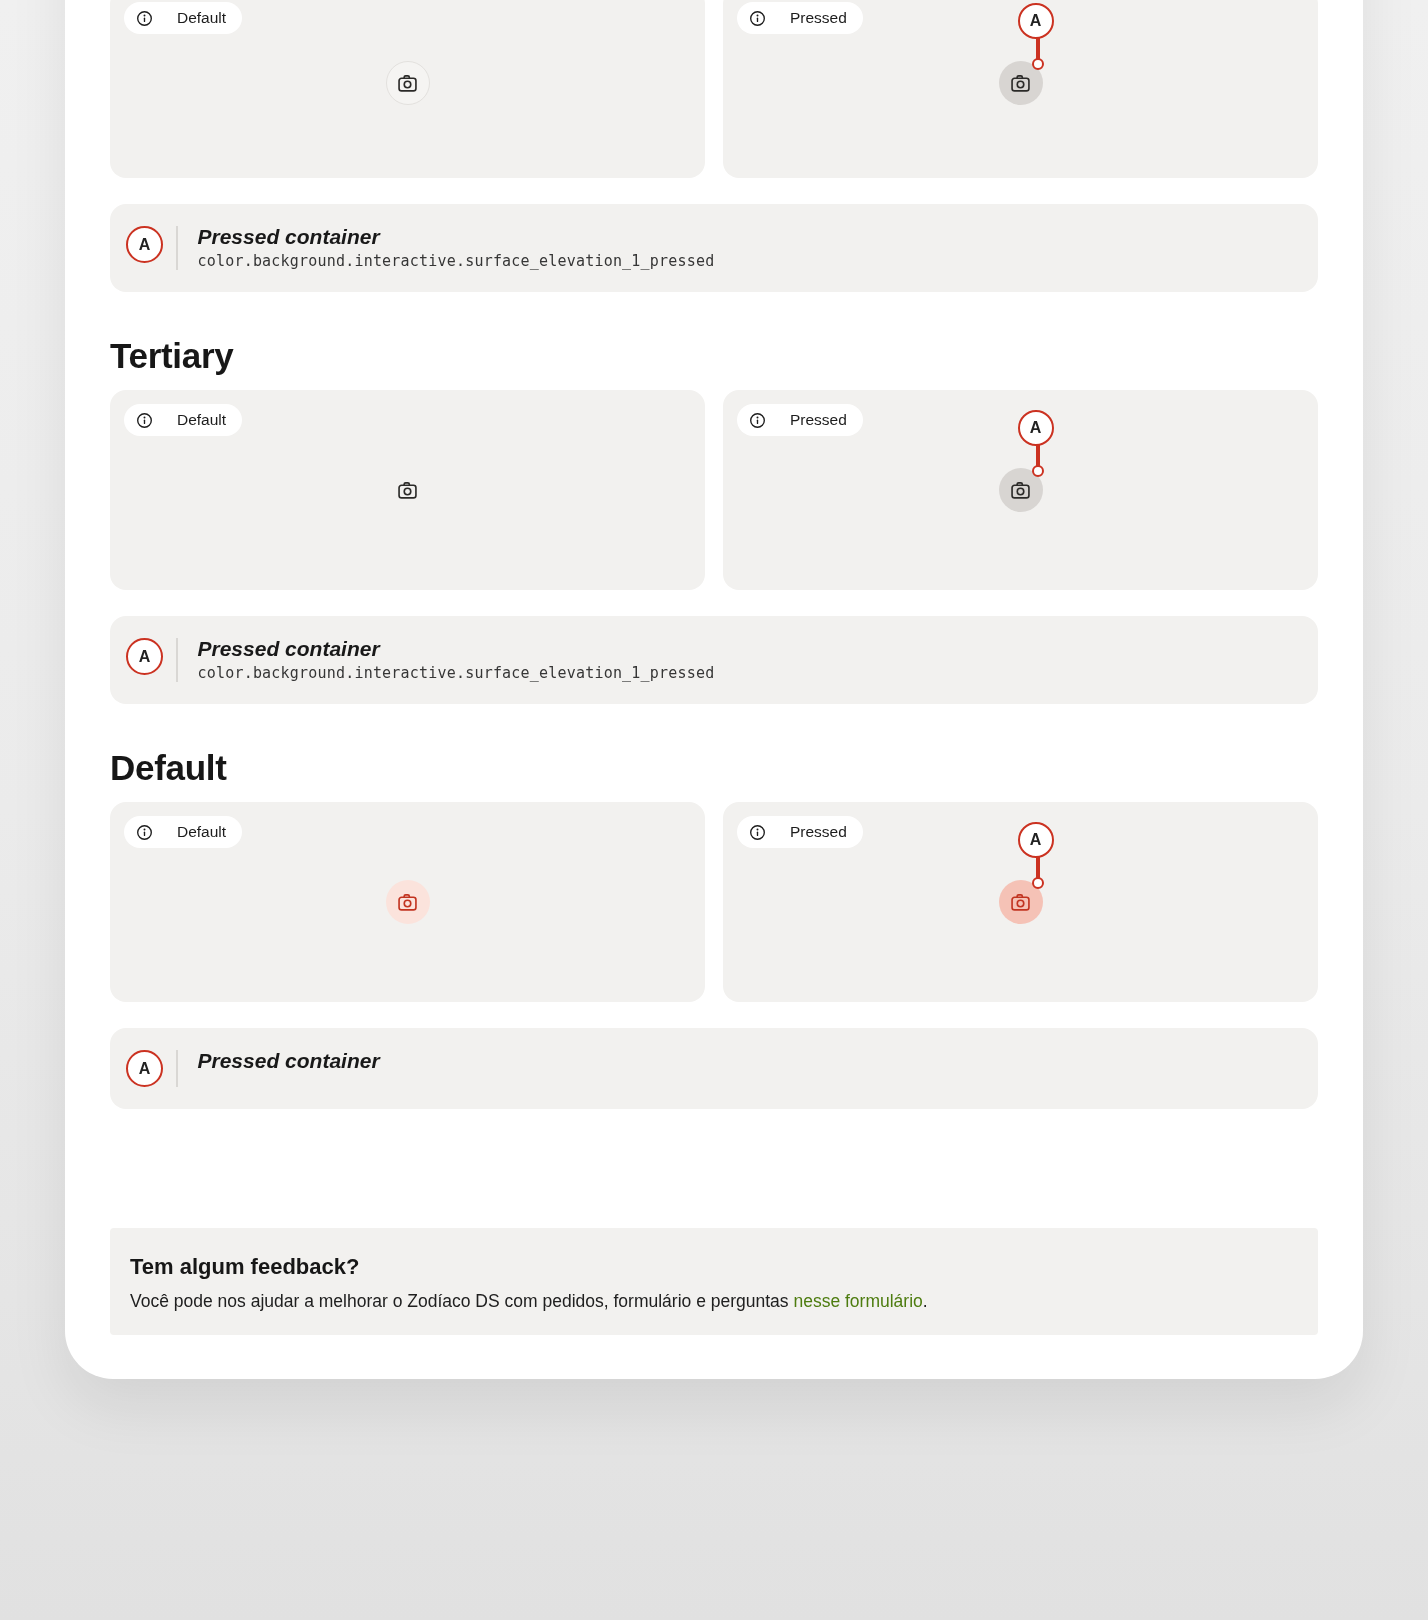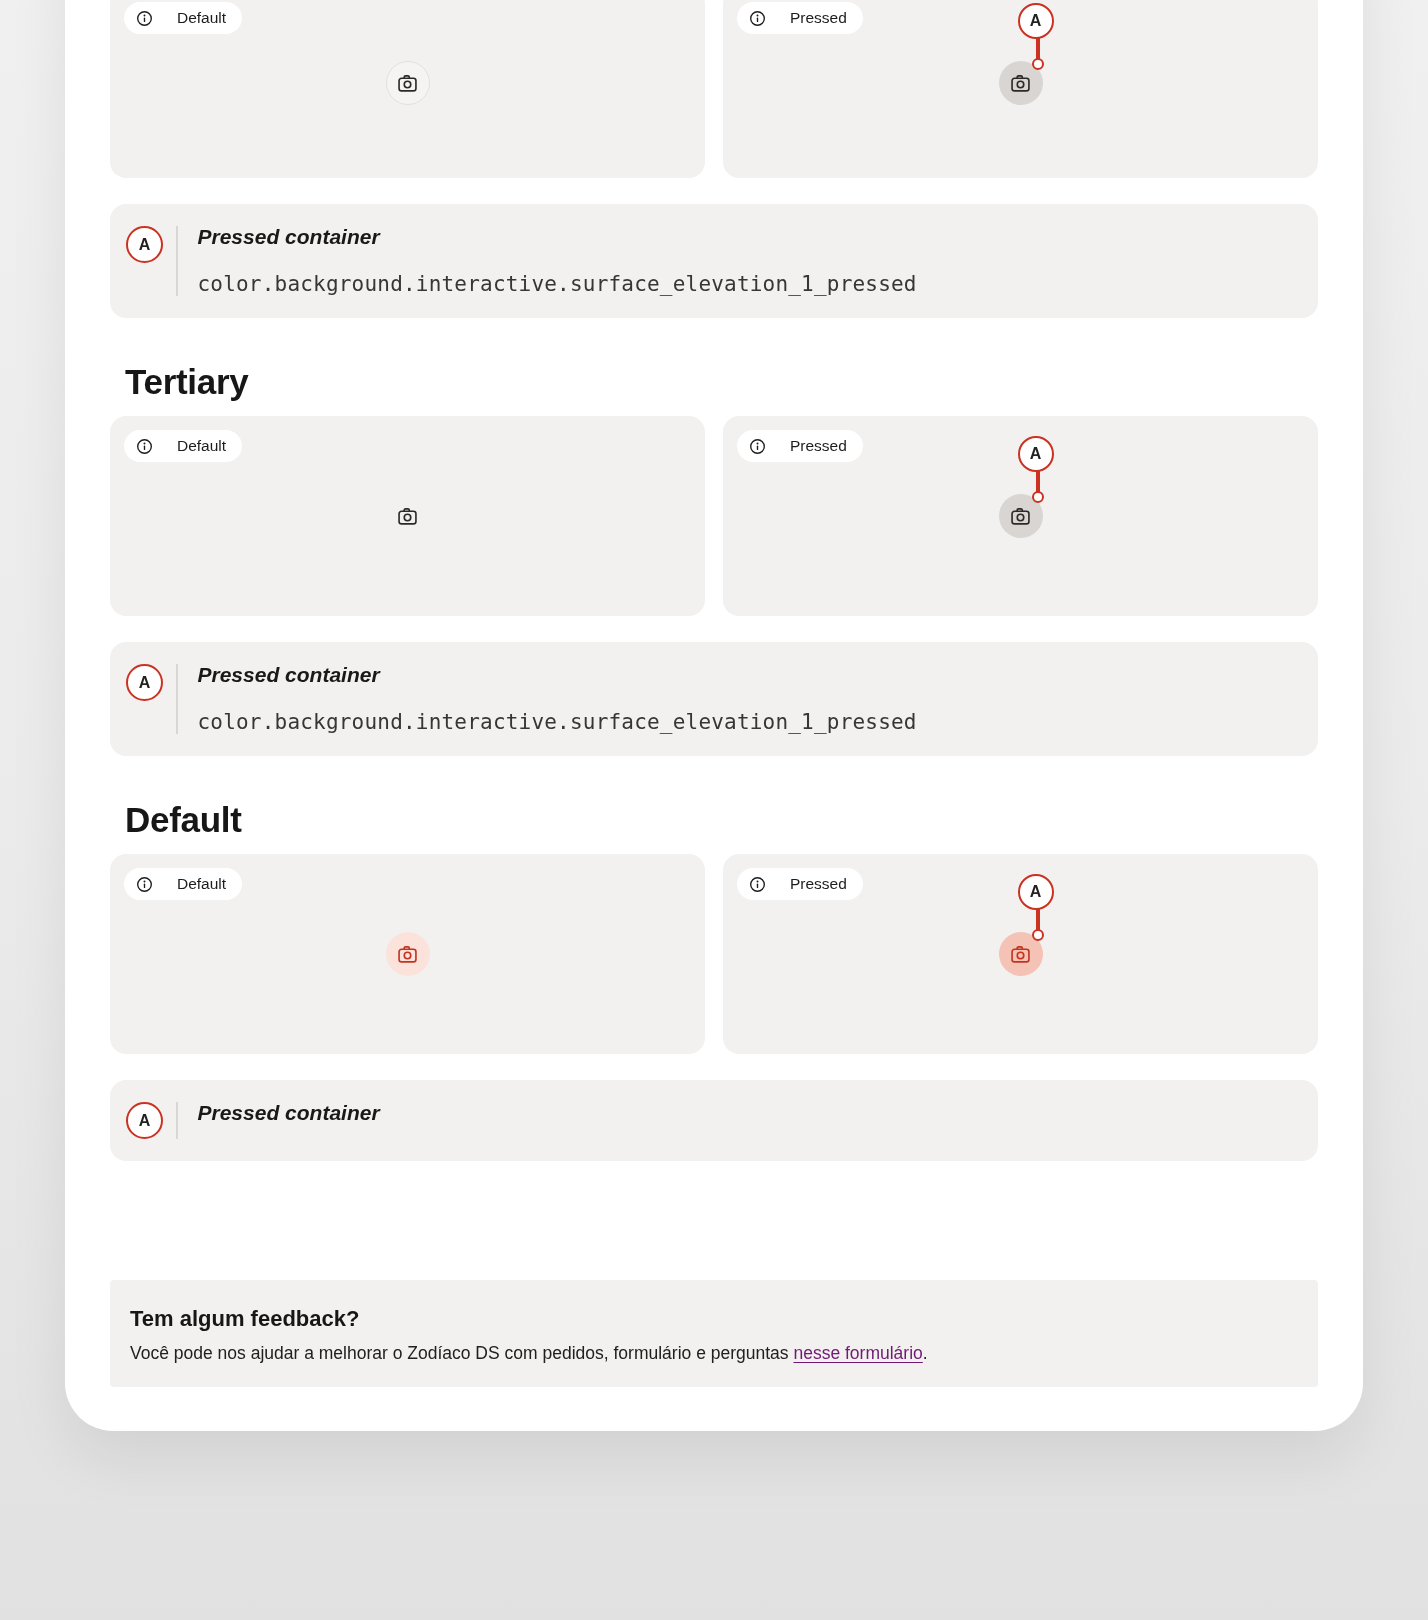--- a/index.html
+++ b/index.html
@@ -58,52 +58,52 @@
   }
   .marker-a {
     position:absolute; left:19px; top:-58px; width:36px; height:36px;
     border:2.5px solid #cb3221; background:#fff; border-radius:50%;
     display:flex; align-items:center; justify-content:center;
     font-size:16px; font-weight:600; color:#222; z-index:2;
   }
   .section-title {
     font-size:35px; font-weight:700; color:#171717;
     letter-spacing:-.3px; line-height:40px;
-    margin:44px 15px 14px;
+    margin:44px 0 14px;
   }
   .annot-row {
     margin-top:26px;
     background:#f2f1ef; border-radius:16px;
     padding:20px 18px 22px 16px;
     display:flex; align-items:flex-start;
   }
   .annot-marker {
     flex:0 0 auto; width:37px; height:37px; margin-top:2px;
     border:2px solid #cb3221; background:#fff; border-radius:50%;
     display:flex; align-items:center; justify-content:center;
     font-size:16px; font-weight:600; color:#222;
   }
   .annot-divider {
     width:1.5px; align-self:stretch; margin:2px 20px 0 13px;
     background:#d9d7d4;
   }
   .annot-title { font-size:21px; font-weight:700; color:#191919; line-height:26px;font-style:italic; }
   .annot-token {
-    margin-top:22px;
+    margin-top:2px;
     font-family:"DejaVu Sans Mono", monospace;
-    font-size:21px; color:#363636; letter-spacing:.2px;
+    font-size:15px; color:#363636; letter-spacing:.2px;
   }
   .feedback {
     margin-top:119px;
     background:#f2f1ef; border-radius:4px;
     padding:26px 20px 22px;
   }
   .feedback-title { font-size:22px; font-weight:700; color:#171717; }
   .feedback-body { margin-top:9px; font-size:17.5px; color:#202020; line-height:24px; }
-  .feedback-link { color:#701a75; text-decoration:underline; text-underline-offset:3px; cursor:pointer; }
+  .feedback-link { color:#4d7c0f; text-underline-offset:3px; cursor:pointer; }
 </style>
 </head>
 <body>
 
 <svg width="0" height="0" style="position:absolute">
   <defs>
     <g id="cam">
       <path d="M8.5 6.5v-.9c0-.85.7-1.55 1.55-1.55h2.3c.85 0 1.55.7 1.55 1.55v.9" fill="none" stroke="currentColor" stroke-width="1.7" stroke-linecap="round"></path>
       <rect x="3.2" y="6.5" width="17.6" height="13.2" rx="2.6" fill="none" stroke="currentColor" stroke-width="1.7"></rect>
       <circle cx="12" cy="13" r="3.4" fill="none" stroke="currentColor" stroke-width="1.7"></circle>

